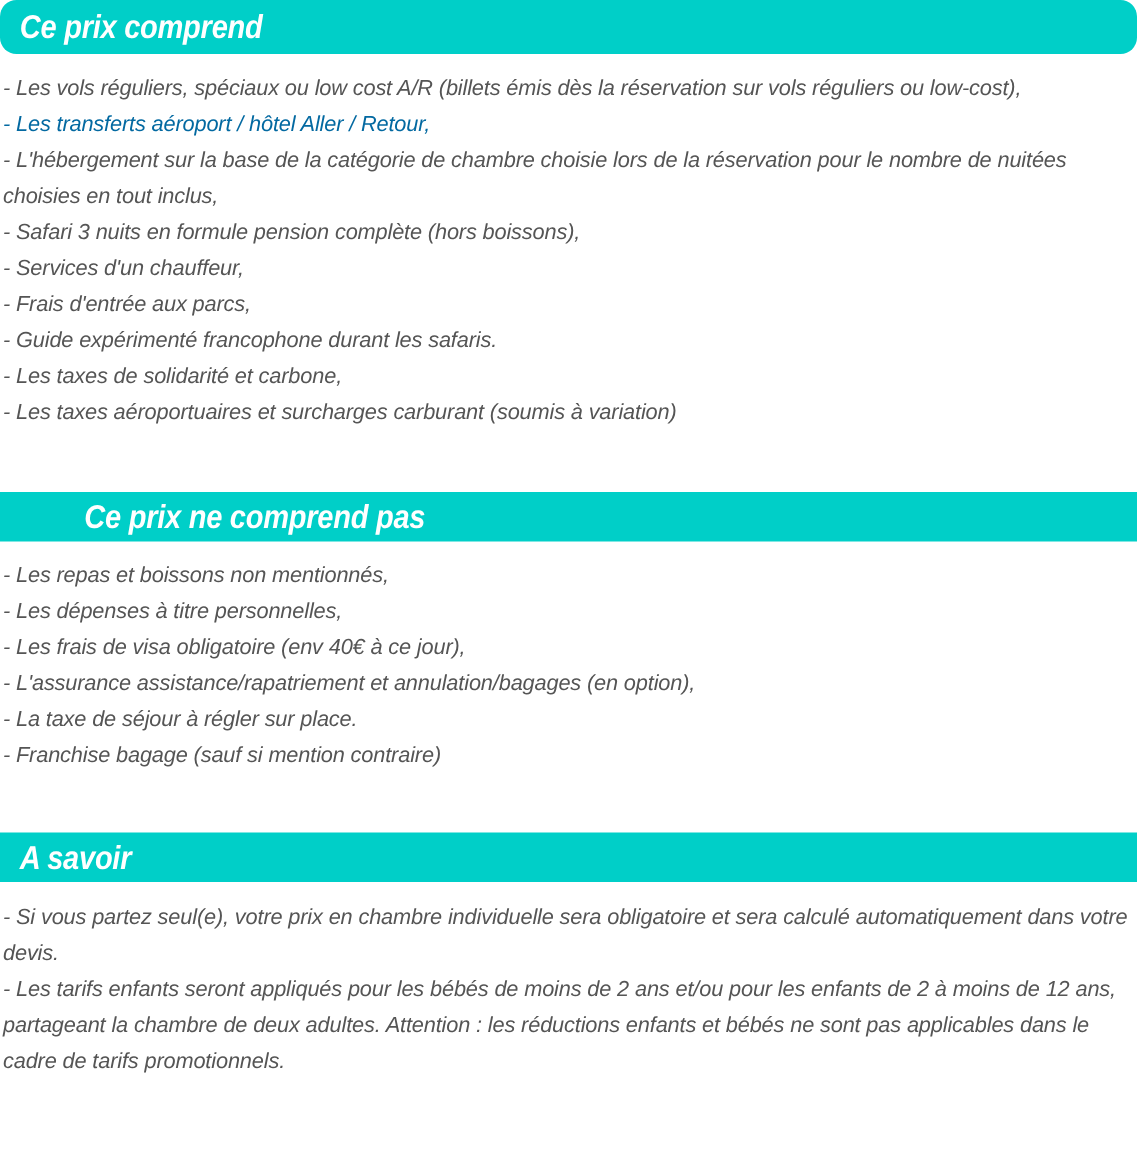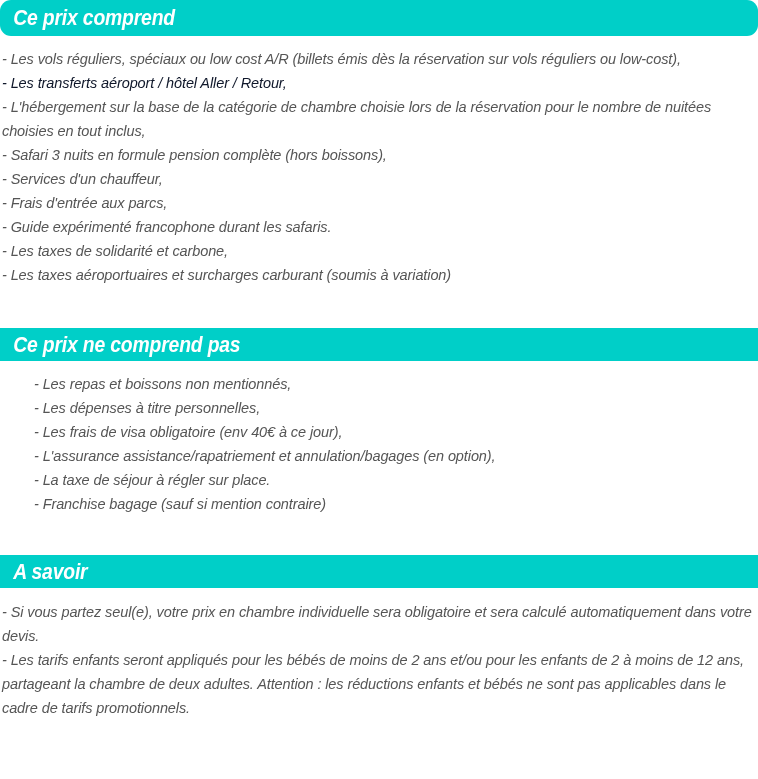--- a/index.html
+++ b/index.html
@@ -59,39 +59,39 @@
     margin: 0;
     padding: 0;
     max-width: 752px;
   }
 
   
   #section-1 .section-banner { height: 36px; border-radius: 11px; }
   #section-1 .section-body   { padding-top: 11px; }
 
   #section-2 { margin-top: 41px; }
-  #section-2 .section-banner { height: 33px; }
-  #section-2 .section-body   { padding-top: 11px; margin-left: 32px; }
+  #section-2 .section-banner { height: 33px; padding-left: 43px; }
+  #section-2 .section-body   { padding-top: 11px; }
 
   #section-3 { margin-top: 39px; }
   #section-3 .section-banner { height: 33px; }
   #section-3 .section-body   { padding-top: 12px; }
 </style>
 </head>
 <body>
 
 <div class="page" style="background: rgb(255, 255, 255);">
 
   <section id="section-1">
     <div class="section-banner" style="background: rgb(0, 207, 200);">
       <div class="section-banner-title" style="color: rgb(255, 255, 255);">Ce prix comprend</div>
     </div>
     <div class="section-body">
       <p class="body-para" style="color: rgb(85, 85, 85);">- Les vols réguliers, spéciaux ou low cost A/R (billets émis dès la réservation sur vols réguliers ou low-cost),</p>
-      <p class="body-para" style="color: #0f172a;">- Les transferts aéroport / hôtel Aller / Retour,</p>
+      <p class="body-para" style="color: #0369a1;">- Les transferts aéroport / hôtel Aller / Retour,</p>
       <p class="body-para" style="color: rgb(85, 85, 85);">- L'hébergement sur la base de la catégorie de chambre choisie lors de la réservation pour le nombre de nuitées choisies en tout inclus,</p>
       <p class="body-para" style="color: rgb(85, 85, 85);">- Safari 3 nuits en formule pension complète (hors boissons),</p>
       <p class="body-para" style="color: rgb(85, 85, 85);">- Services d'un chauffeur,</p>
       <p class="body-para" style="color: rgb(85, 85, 85);">- Frais d'entrée aux parcs,</p>
       <p class="body-para" style="color: rgb(85, 85, 85);">- Guide expérimenté francophone durant les safaris.</p>
       <p class="body-para" style="color: rgb(85, 85, 85);">- Les taxes de solidarité et carbone,</p>
       <p class="body-para" style="color: rgb(85, 85, 85);">- Les taxes aéroportuaires et surcharges carburant (soumis à variation)</p>
     </div>
   </section>
 

